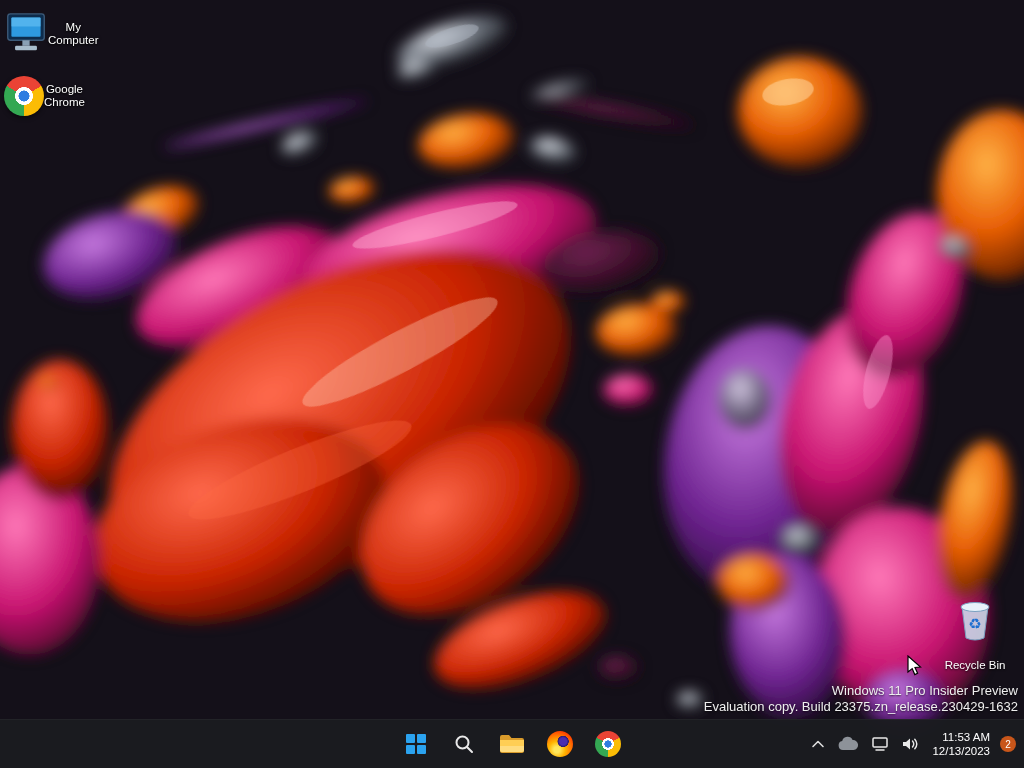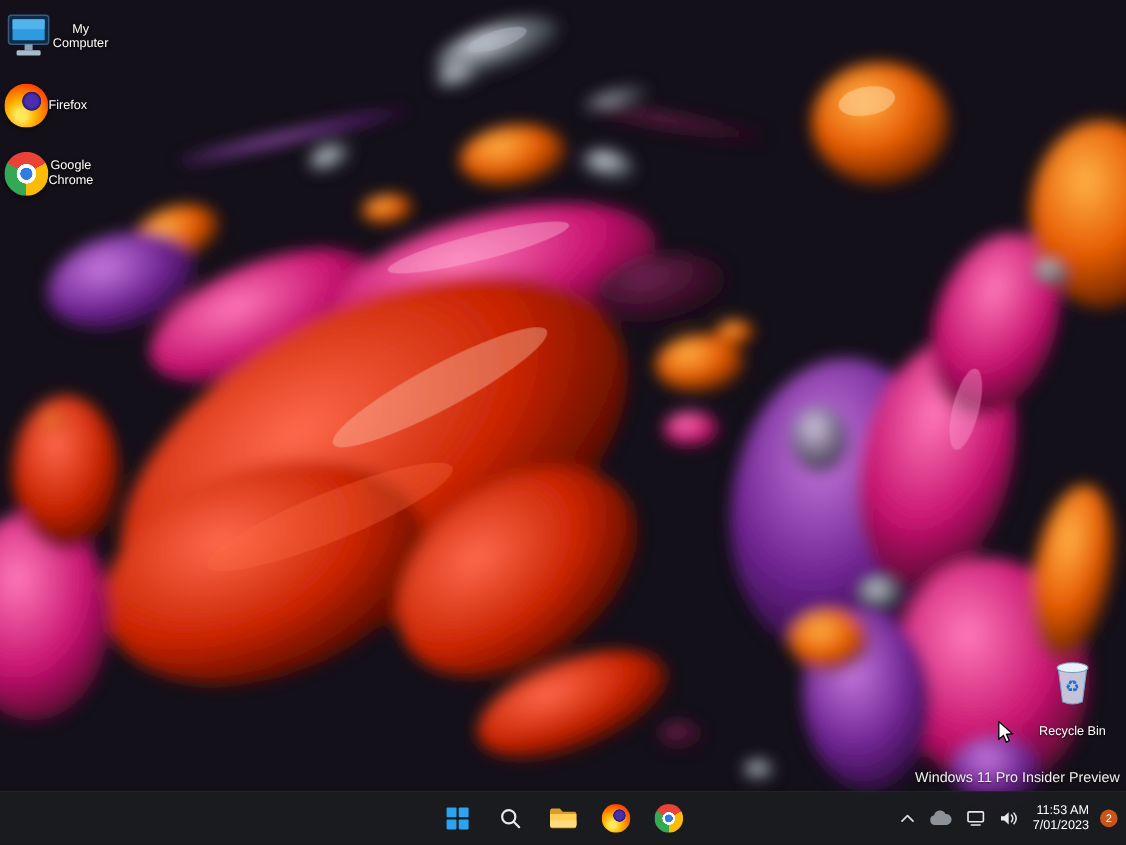--- a/index.html
+++ b/index.html
@@ -159,26 +159,20 @@
           <rect x="4" y="2" width="40" height="29" rx="3" fill="#0d2c4c" stroke="#3c5a78" stroke-width="1.5"></rect>
           <rect x="8" y="6" width="32" height="21" rx="1" fill="#2e9ae0"></rect>
           <rect x="8" y="6" width="32" height="10" rx="1" fill="#63bdf2" opacity=".7"></rect>
           <rect x="20" y="31" width="8" height="6" fill="#8aa0b4"></rect>
           <rect x="12" y="37" width="24" height="5" rx="1.5" fill="#a8bccb"></rect>
         </svg>
       </div>
       <div class="lbl">My Computer</div>
     </div>
 
-    <div class="dicon">
-      <div class="art">
-          <div class="ffx"></div>
-        </div>
-      <div class="lbl">Firefox</div>
-    </div>
 
     <div class="dicon">
       <div class="art">
           <div class="chr"></div>
         </div>
       <div class="lbl">Google Chrome</div>
     </div>
 
 
   </div>
@@ -187,20 +181,21 @@
     <svg width="36" height="42" viewBox="0 0 36 42">
       <path d="M5 8 L9 39 Q18 43 27 39 L31 8 Z" fill="#cfe3f2" fill-opacity=".85" stroke="#7aa0c0"></path>
       <ellipse cx="18" cy="8" rx="14" ry="4.5" fill="#e8f2fa" stroke="#7aa0c0"></ellipse>
       <text x="18" y="30" text-anchor="middle" font-size="15" fill="#1f6fd0">♻</text>
     </svg>
     <div class="lbl">Recycle Bin</div>
   </div>
 
   <div class="watermark">
     <div>Windows 11 Pro Insider Preview</div>
+    <div>Evaluation copy. Build 23375.zn_release.230429-1632</div>
   </div>
 
   <div class="cursor">
     <svg width="20" height="22" viewBox="0 0 20 22">
       <path d="M3 1 L3 17 L7.2 13.6 L9.8 19.6 L12.6 18.3 L10 12.5 L15.5 12 Z" fill="#ffffff" stroke="#000" stroke-width="1.2"></path>
     </svg>
   </div>
 
   <div class="taskbar">
 
@@ -265,21 +260,21 @@
         <svg width="18" height="16" viewBox="0 0 18 16">
           <path d="M2 6 h3 l4 -3.5 v11 L5 10 H2 z" fill="#e9e9e9"></path>
           <path d="M11.5 5 q2.5 3 0 6" fill="none" stroke="#e9e9e9" stroke-width="1.4" stroke-linecap="round"></path>
           <path d="M13.8 3.2 q4 4.8 0 9.6" fill="none" stroke="#e9e9e9" stroke-width="1.4" stroke-linecap="round"></path>
         </svg>
       </div>
 
       <div class="tray-btn clock">
         <div>
           <div>11:53 AM</div>
-          <div>7/01/2023</div>
+          <div>12/13/2023</div>
         </div>
       </div>
 
       <div class="badge">2</div>
 
     </div>
   </div>
 
 </div>
 

